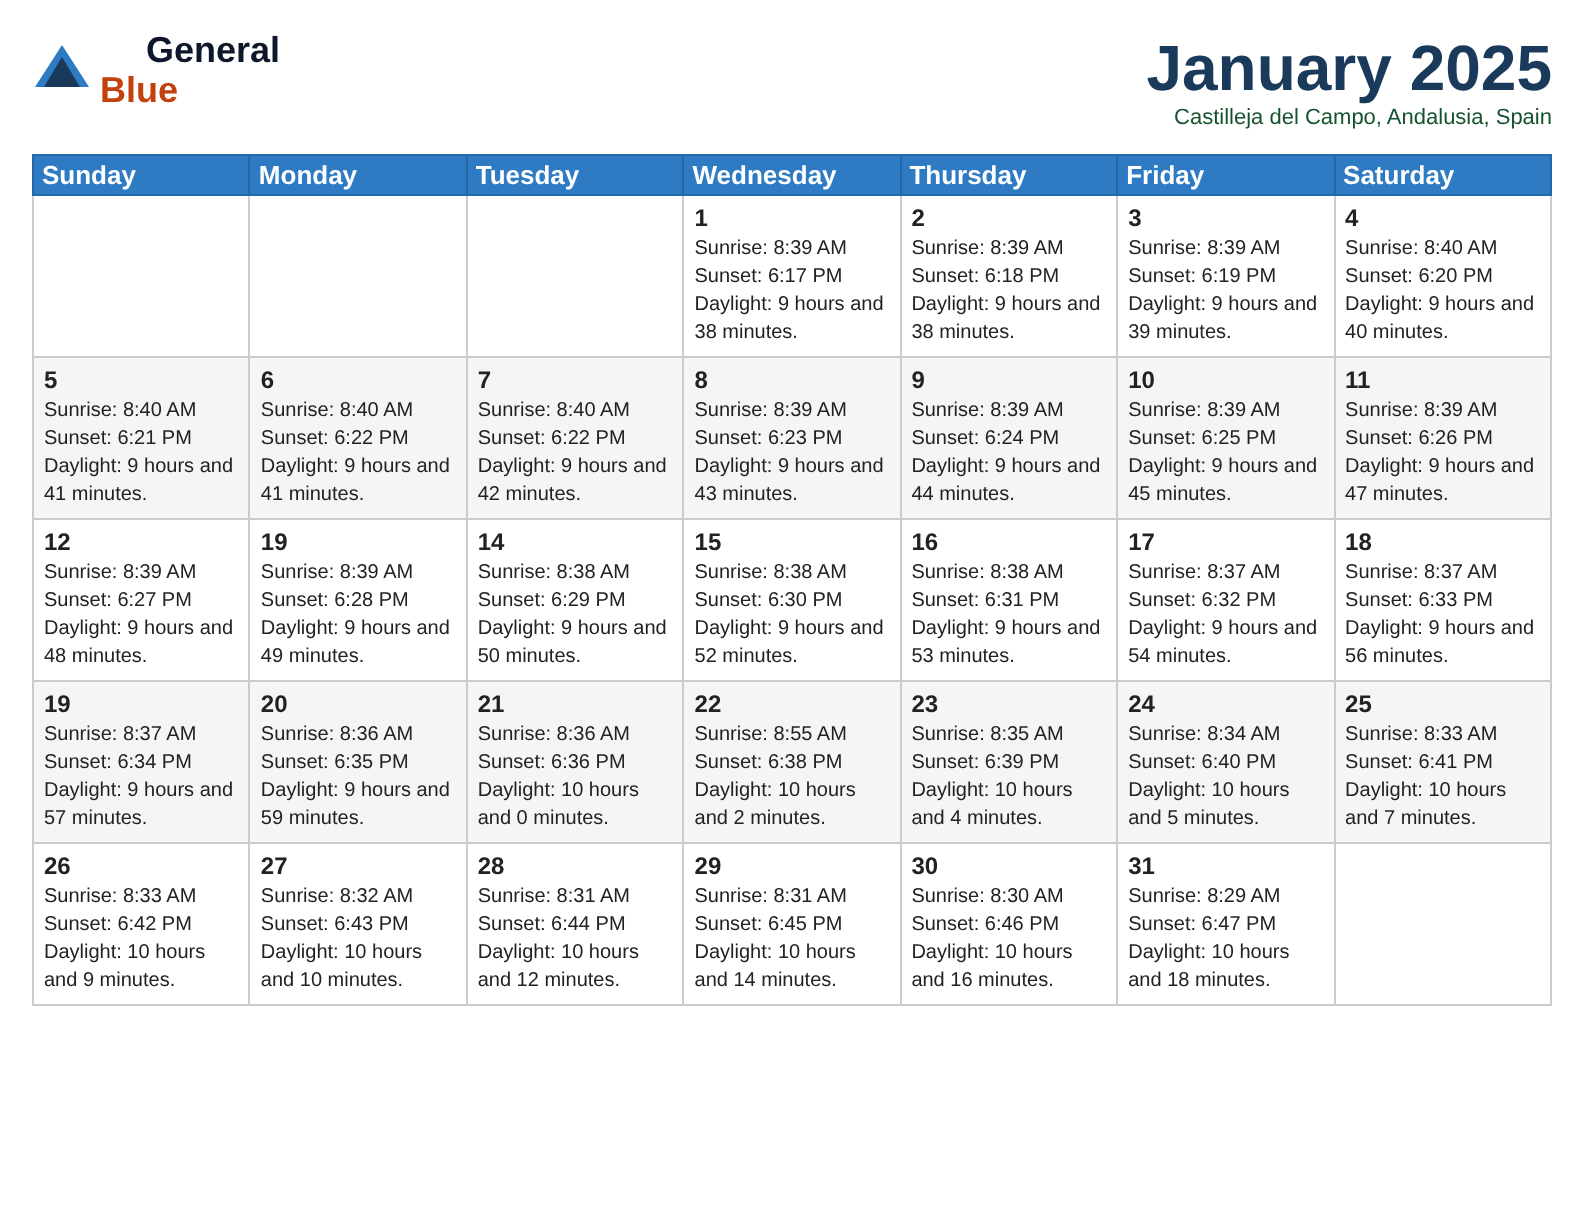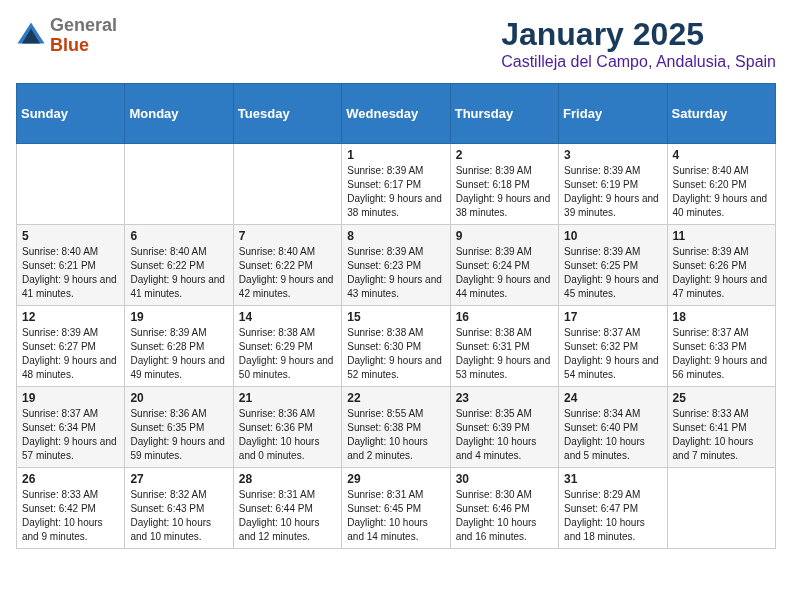--- a/index.html
+++ b/index.html
@@ -21,48 +21,50 @@
       align-items: center;
       gap: 4px;
     }
     .logo-text {
       font-size: 18px;
       font-weight: bold;
       color: #1a3a5c;
       line-height: 1.1;
     }
     .logo-text span {
-      color: #737373;
+      color: #0f172a;
+      margin-left: 23px;
     }
     .logo-icon {
       width: 30px;
       height: 30px;
     }
     .title-block {
+      text-align: right;
     }
     .month-year {
       font-size: 32px;
       font-weight: bold;
       color: #1a3a5c;
     }
     .location {
-      font-size: 16px;
-      color: #4c1d95;
+      font-size: 11px;
+      color: #14532d;
     }
     .calendar {
       width: 100%;
       border-collapse: collapse;
       border: 1px solid #ccc;
     }
     .calendar th {
       background: #2e7bc4;
       color: #fff;
       font-size: 13px;
       font-weight: bold;
-      padding: 22px 4px;
+      padding: 2px 4px;
       text-align: left;
       border: 1px solid #2568a8;
     }
     .calendar td {
       vertical-align: top;
       border: 1px solid #ccc;
       padding: 4px 5px;
       width: 108px;
       min-height: 80px;
       font-size: 10.5px;

